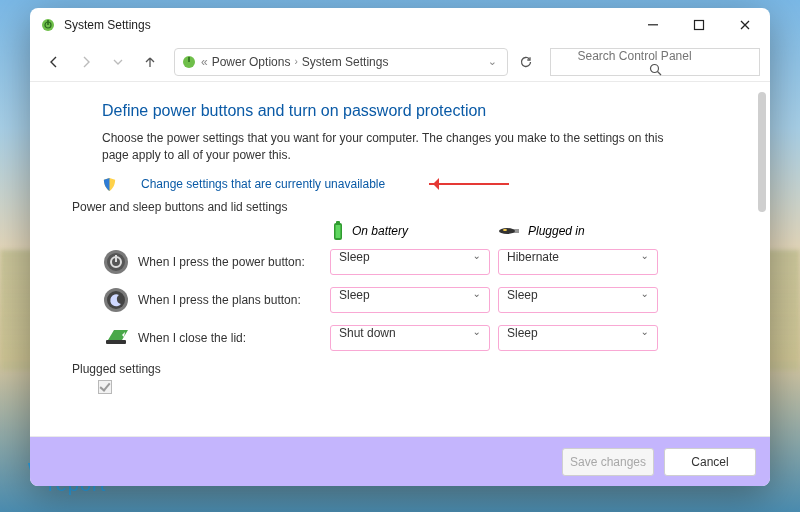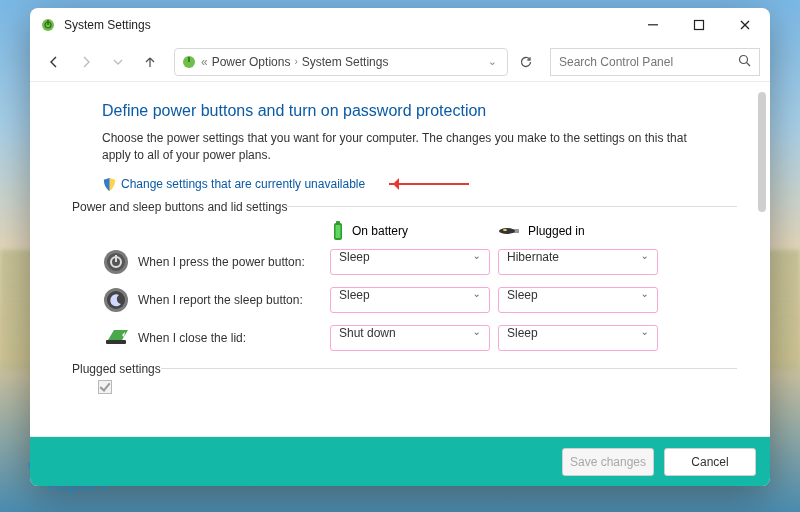--- a/index.html
+++ b/index.html
@@ -74,62 +74,64 @@
   .breadcrumb .crumb-icon { width:16px; height:16px; }
   .breadcrumb .sep { color:#888; font-size:10px; }
   .breadcrumb .chev-end { margin-left:auto; color:#888; font-size:11px; padding:0 4px;}
   .search {
     width:210px; height:28px;
     border:1px solid #d8d8d8; border-radius:0;
     display:flex; align-items:center; padding:0 8px;
     font-size:12px; color:#777;
     margin-left:6px;
     background:#fff;
+    flex-direction:column;
   }
   .search input { border:none; outline:none; flex:1; font-size:12px; color:#222; background:transparent;}
   .search .mag { color:#555; }
   .content {
     flex:1;
     overflow:hidden;
     position:relative;
     padding: 20px 33px 0 72px;
   }
   .page-title { color:#0a5aa6; font-size:16px; font-weight:400; margin-bottom:10px; }
   .page-desc { font-size:12px; color:#333; line-height:1.45; max-width:590px; margin-bottom:12px;}
-  .change-link { display:flex; align-items:center; gap:4px; font-size:12px; margin-bottom:6px;}
+  .change-link { display:flex; align-items:center; gap:24px; font-size:12px; margin-bottom:6px;}
   .change-link a { color:#0a5aa6; text-decoration:none; }
   .shield { width:15px; height:15px; }
   .arrow-annot {
     display:inline-block;
     margin-left:20px;
     position:relative;
     width:80px; height:10px;
   }
   .arrow-annot::before{
     content:""; position:absolute; left:0; top:4px; right:0; height:2px; background:#e53935;
   }
   .arrow-annot::after{
     content:""; position:absolute; left:-2px; top:-1px;
     border:6px solid transparent; border-right-color:#e53935;
   }
   .group-label {
     font-size:12px; color:#333;
-    display:flex; align-items:center; 
+    display:flex; 
     margin: 8px 0 4px -30px;
+    flex-direction: column;
   }
   .group-label .rule { flex:1; height:1px; background:#dcdcdc; }
   .col-headers {
     display:grid;
     grid-template-columns: 220px 160px 160px;
     gap:8px;
     align-items:center;
     margin: 6px 0 6px 0;
     font-size:12px;
   }
-  .col-headers .hdr { display:flex; align-items:center; gap:6px; }
+  .col-headers .hdr { display:flex; align-items:center; gap:6px;font-style:italic; }
   .col-headers .battery{ width:16px; height:22px; }
   .col-headers .plug{ width:24px; height:12px; }
   .row {
     display:grid;
     grid-template-columns: 220px 160px 160px;
     gap:8px;
     align-items:center;
     margin-bottom:10px;
     font-size:12px;
     color:#333;
@@ -149,21 +151,21 @@
   .select .chev { color:#666; font-size:10px;}
   .shutdown-row { display:flex; align-items:center; gap:8px; font-size:12px; color:#555; margin:4px 0 0 -4px; }
   .chk { width:14px; height:14px; border:1px solid #b8b8b8; background:#f2f2f2; display:inline-block; position:relative;}
   .chk::after{ content:""; position:absolute; left:3px; top:0; width:4px; height:8px; border:solid #9a9a9a; border-width:0 2px 2px 0; transform:rotate(40deg);}
   .footer {
     height:50px;
     border-top:1px solid #eaeaea;
     display:flex; align-items:center; justify-content:flex-end;
     gap:10px;
     padding:0 14px;
-    background:#14b8a6;
+    background:#c4b5fd;
   }
   .btn {
     min-width:92px; height:28px;
     border:1px solid #cfcfcf; border-radius:3px;
     background:#fff;
     font-size:12px;
     display:flex; align-items:center; justify-content:center;
     color:#333;
   }
   .btn.disabled { color:#a8a8a8; background:#f6f6f6; }
@@ -262,21 +264,21 @@
       <input placeholder="Search Control Panel" style="">
       <span class="mag"><svg width="13" height="13" viewBox="0 0 13 13">
             <circle cx="5.5" cy="5.5" r="4" fill="none" stroke="#555" stroke-width="1.2"></circle>
             <path d="M8.5 8.5 L12 12" stroke="#555" stroke-width="1.2"></path>
           </svg></span>
     </div>
   </div>
 
   <div class="content">
     <div class="page-title">Define power buttons and turn on password protection</div>
-    <div class="page-desc">Choose the power settings that you want for your computer. The changes you make to the settings on this that apply to all of your power plans.</div>
+    <div class="page-desc">Choose the power settings that you want for your computer. The changes you make to the settings on this page apply to all of your power this.</div>
 
     <div class="change-link">
       <span class="shield">
         <svg viewBox="0 0 16 16">
             <path d="M8 1 L14 3 C14 9 11 13 8 15 C5 13 2 9 2 3 Z" fill="#ffd24a"></path>
             <path d="M8 1 L8 15 C5 13 2 9 2 3 Z" fill="#2e7cd6"></path>
           </svg>
       </span>
       <a href="#">Change settings that are currently unavailable</a>
       <span class="arrow-annot"></span>
@@ -328,21 +330,21 @@
         </div>
     </div>
 
     <div class="row">
       <span class="label">
         <span class="row-icon"><svg viewBox="0 0 28 28">
               <circle cx="14" cy="14" r="12" fill="#7a7a7a"></circle>
               <circle cx="14" cy="14" r="9" fill="#444"></circle>
               <path d="M17 9 a6 6 0 1 0 2 9 a5 5 0 0 1 -2 -9 z" fill="#cfd8ff"></path>
             </svg></span>
-        <span>When I report the sleep button:</span>
+        <span>When I press the plans button:</span>
       </span>
       <div class="select">
           <span>Sleep</span>
           <span class="chev">⌄</span>
         </div>
       <div class="select">
           <span>Sleep</span>
           <span class="chev">⌄</span>
         </div>
     </div>

